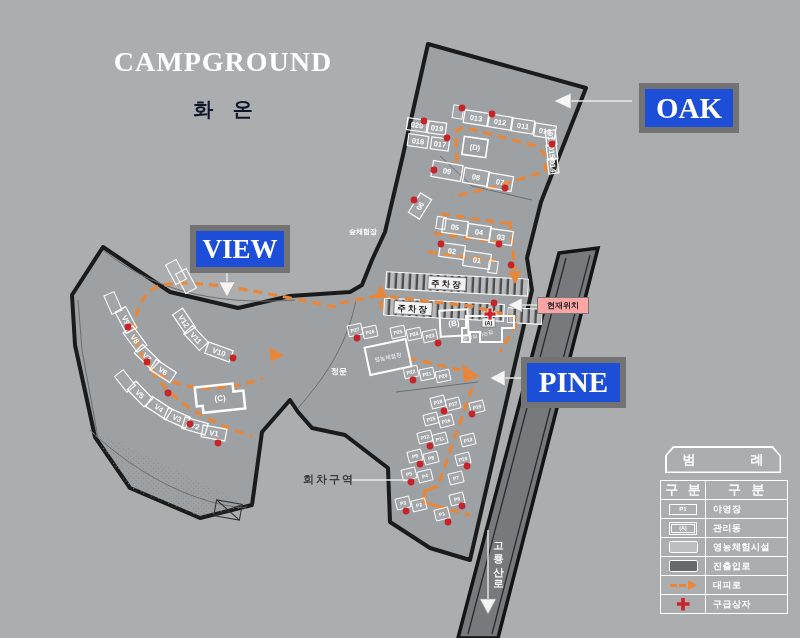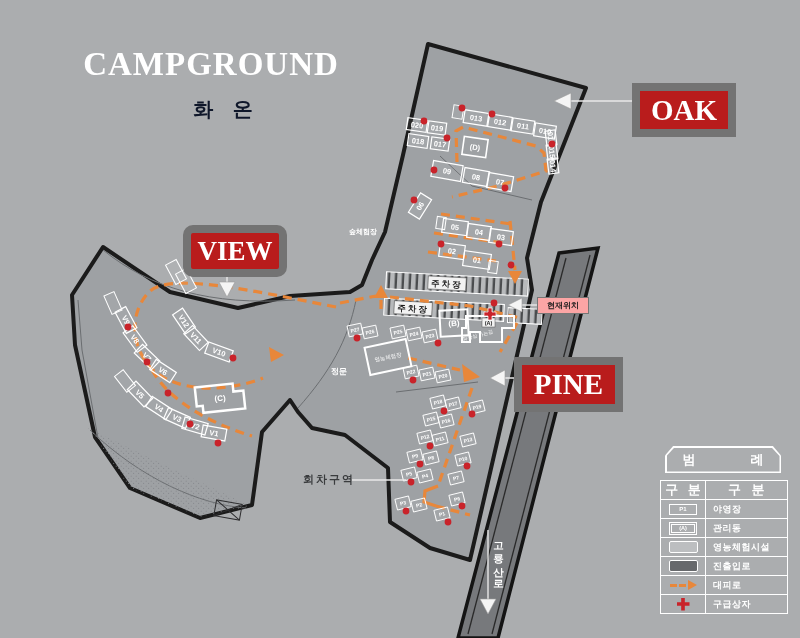--- a/index.html
+++ b/index.html
@@ -1,28 +1,28 @@
 <!DOCTYPE html>
 <html><head>
 <meta charset="utf-8">
 <style>
   html,body{margin:0;padding:0;}
   #stage{position:relative;width:800px;height:638px;background:#abadaf;overflow:hidden;
          font-family:"Liberation Sans",sans-serif;}
   svg{position:absolute;left:0;top:0;}
   svg text{font-family:"Liberation Sans",sans-serif;}
   .ovl{position:absolute;}
-  .title-main{left:46px;top:46px;width:330px;text-align:center;color:#fff;
-              font-family:"Liberation Serif",serif;font-weight:bold;font-size:33px;letter-spacing:1px;}
+  .title-main{left:58px;top:46px;width:330px;text-align:center;color:#fff;
+              font-family:"Liberation Serif",serif;font-weight:bold;font-size:28px;letter-spacing:1px;}
   .title-sub{left:58px;top:96px;width:330px;text-align:center;color:#0f172a;
              font-weight:bold;font-size:20px;word-spacing:14px;}
-  .area-box{border:8px solid #737373;background:#b91c1c;color:#fff;display:flex;align-items:center;
-            justify-content:center;font-family:"Liberation Serif",serif;font-weight:bold;}
+  .area-box{border:6px solid #737373;background:#1d4ed8;color:#fff;display:flex;align-items:center;
+            justify-content:center;font-family:"Liberation Serif",serif;font-weight:bold;margin-left:7px;}
   .oak-box{left:632px;top:83px;width:88px;height:38px;font-size:29px;}
-  .view-box{left:183px;top:225px;width:88px;height:36px;font-size:27px;border-radius:10px;}
+  .view-box{left:183px;top:225px;width:88px;height:36px;font-size:27px;}
   .pine-box{left:514px;top:357px;width:93px;height:39px;font-size:29px;}
   .curloc{left:537px;top:297px;width:50px;height:15px;background:#fca5a5;border:1px solid #777;
           color:#1c1c1c;font-size:8px;font-weight:bold;display:flex;align-items:center;justify-content:center;}
   .turnarea{left:303px;top:472px;color:#3a3c3e;font-size:11px;font-weight:bold;letter-spacing:2px;}
   .roadname{left:492px;top:534px;color:#fff;font-size:10.5px;font-weight:bold;
             writing-mode:vertical-rl;text-orientation:upright;direction:rtl;letter-spacing:2px;}
   .gate{left:331px;top:366px;color:#fff;font-size:8px;font-weight:bold;}
   .forest{left:349px;top:227px;color:#fff;font-size:7px;font-weight:bold;}
   .pathnote{left:462px;top:332px;color:#fff;font-size:5px;transform:rotate(-14deg);}
   

